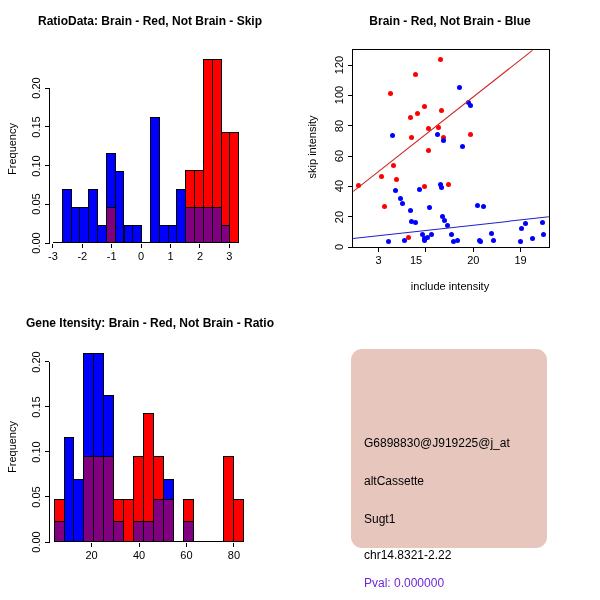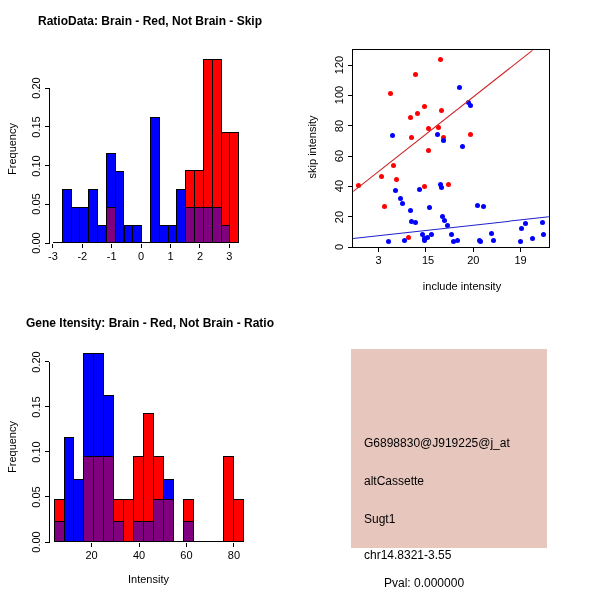--- a/index.html
+++ b/index.html
@@ -79,26 +79,27 @@
         <div class="bar" style="left: 152.896px; top: 152.412px; width: 9.8209px; height: 35.5885px; background: rgb(128, 0, 128);"></div>
         <div class="bar" style="left: 161.716px; top: 3.86831px; width: 9.8209px; height: 184.132px; background: rgb(255, 0, 0);"></div>
         <div class="bar" style="left: 161.716px; top: 152.412px; width: 9.8209px; height: 35.5885px; background: rgb(128, 0, 128);"></div>
         <div class="bar" style="left: 170.537px; top: 77.3663px; width: 9.8209px; height: 110.634px; background: rgb(255, 0, 0);"></div>
         <div class="bar" style="left: 170.537px; top: 170.206px; width: 9.8209px; height: 17.7942px; background: rgb(128, 0, 128);"></div>
         <div class="bar" style="left: 179.358px; top: 77.3663px; width: 9.8209px; height: 110.634px; background: rgb(255, 0, 0);"></div>
       </div>
   </div>
 
   <div class="panel" style="left:300px;top:0">
+    <div class="chart-title">Brain - Red, Not Brain - Blue</div>
     <div class="ylab" style="left:12px;top:147px">skip intensity</div>
     <div class="plot boxed" style="left:52px;top:49px;width:196px;height:197px">
         <div class="tick" style="left: 25.0652px; top: 198px; width: 1px; height: 4px;"></div>
         <div class="ticklab" style="left: 25.5652px; top: 210px; transform: translate(-50%, -50%);">3</div>
         <div class="tick" style="left: 72.4082px; top: 198px; width: 1px; height: 4px;"></div>
-        <div class="ticklab" style="left: 75px; top: 210px; transform: translate(-50%, -50%);">15</div>
+        <div class="ticklab" style="left: 63px; top: 210px; transform: translate(-50%, -50%);">15</div>
         <div class="tick" style="left: 119.751px; top: 198px; width: 1px; height: 4px;"></div>
         <div class="ticklab" style="left: 120.251px; top: 210px; transform: translate(-50%, -50%);">20</div>
         <div class="tick" style="left: 167.094px; top: 198px; width: 1px; height: 4px;"></div>
         <div class="ticklab" style="left: 167.594px; top: 210px; transform: translate(-50%, -50%);">19</div>
         <div class="tick" style="left: -5px; top: 196.5px; width: 4px; height: 1px;"></div>
         <div class="ticklab" style="left: -14px; top: 197px; transform: translate(-50%, -50%) rotate(-90deg);">0</div>
         <div class="tick" style="left: -5px; top: 166.192px; width: 4px; height: 1px;"></div>
         <div class="ticklab" style="left: -14px; top: 166.692px; transform: translate(-50%, -50%) rotate(-90deg);">20</div>
         <div class="tick" style="left: -5px; top: 135.885px; width: 4px; height: 1px;"></div>
         <div class="ticklab" style="left: -14px; top: 136.385px; transform: translate(-50%, -50%) rotate(-90deg);">40</div>
@@ -169,21 +170,21 @@
         <div class="pt" style="left: 137.635px; top: 188.438px; background: rgb(0, 0, 255);"></div>
         <div class="pt" style="left: 166.041px; top: 175.558px; background: rgb(0, 0, 255);"></div>
         <div class="pt" style="left: 165.094px; top: 189.196px; background: rgb(0, 0, 255);"></div>
         <div class="pt" style="left: 169.829px; top: 171.012px; background: rgb(0, 0, 255);"></div>
         <div class="pt" style="left: 177.403px; top: 186.165px; background: rgb(0, 0, 255);"></div>
         <div class="pt" style="left: 186.872px; top: 170.254px; background: rgb(0, 0, 255);"></div>
         <div class="pt" style="left: 187.819px; top: 182.377px; background: rgb(0, 0, 255);"></div>
         <div class="fitline" style="left: 0px; top: 140.931px; width: 227.787px; background: rgb(204, 32, 32); transform: rotate(-0.667081rad); transform-origin: 0px 0px;"></div>
         <div class="fitline" style="left: 0px; top: 187.908px; width: 197.194px; background: rgb(32, 32, 204); transform: rotate(-0.110114rad); transform-origin: 0px 0px;"></div>
       </div>
-    <div class="xlab" style="left:64px;width:196px;top:280px">include intensity</div>
+    <div class="xlab" style="left:52px;width:196px;top:280px">include intensity</div>
   </div>
 
   <div class="panel" style="left:0;top:300px">
     <div class="chart-title" style="top:16px">Gene Itensity: Brain - Red, Not Brain - Ratio</div>
     <div class="ylab" style="left:12px;top:147px">Frequency</div>
     <div class="plot hist" style="left:50px;top:52px;width:197px;height:190px">
         <div class="aline" style="left: 41.5361px; top: 189px; width: 142.41px; height: 1px;"></div>
         <div class="aline" style="left: -1px; top: 9.90521px; width: 1px; height: 181.095px;"></div>
         <div class="tick" style="left: 41.0361px; top: 191px; width: 1px; height: 4px;"></div>
         <div class="ticklab" style="left: 41.5361px; top: 203px; transform: translate(-50%, -50%);">20</div>
@@ -222,26 +223,25 @@
         <div class="bar" style="left: 93.2783px; top: 169.289px; width: 10.9687px; height: 20.7109px; background: rgb(128, 0, 128);"></div>
         <div class="bar" style="left: 103.247px; top: 104.455px; width: 10.9687px; height: 85.545px; background: rgb(255, 0, 0);"></div>
         <div class="bar" style="left: 103.247px; top: 146.777px; width: 10.9687px; height: 43.2227px; background: rgb(128, 0, 128);"></div>
         <div class="bar" style="left: 113.216px; top: 126.967px; width: 10.9687px; height: 63.0332px; background: rgb(0, 0, 255);"></div>
         <div class="bar" style="left: 113.216px; top: 146.777px; width: 10.9687px; height: 43.2227px; background: rgb(128, 0, 128);"></div>
         <div class="bar" style="left: 133.153px; top: 146.777px; width: 10.9687px; height: 43.2227px; background: rgb(255, 0, 0);"></div>
         <div class="bar" style="left: 133.153px; top: 169.289px; width: 10.9687px; height: 20.7109px; background: rgb(128, 0, 128);"></div>
         <div class="bar" style="left: 173.028px; top: 104.455px; width: 10.9687px; height: 85.545px; background: rgb(255, 0, 0);"></div>
         <div class="bar" style="left: 182.996px; top: 146.777px; width: 10.9687px; height: 43.2227px; background: rgb(255, 0, 0);"></div>
       </div>
-    <div class="xlab" style="left:50px;width:197px;top:273px">Intensity</div>
   </div>
 
   <div class="panel" style="left:300px;top:300px">
-    <div class="info-box" id="info-box" style="background: rgb(231, 198, 190);">
+    <div class="info-box" id="info-box" style="background: rgb(231, 198, 190); border-radius: 11px;">
       <div class="info-line" style="top:87px">G6898830@J919225@j_at</div>
       <div class="info-line" style="top:125px">altCassette</div>
       <div class="info-line" style="top:163px">Sugt1</div>
-      <div class="info-line" style="top:199px">chr14.8321-3.55</div>
-      <div class="info-line" id="pval-line" style="top: 227px; color: #000000; margin-left: 20px;">Pval: 0.000000</div>
+      <div class="info-line" style="top:199px">chr14.8321-2.22</div>
+      <div class="info-line" id="pval-line" style="top: 227px; color: #6d28d9;">Pval: 0.000000</div>
     </div>
   </div>
 
 </div>
 
 </body></html>

